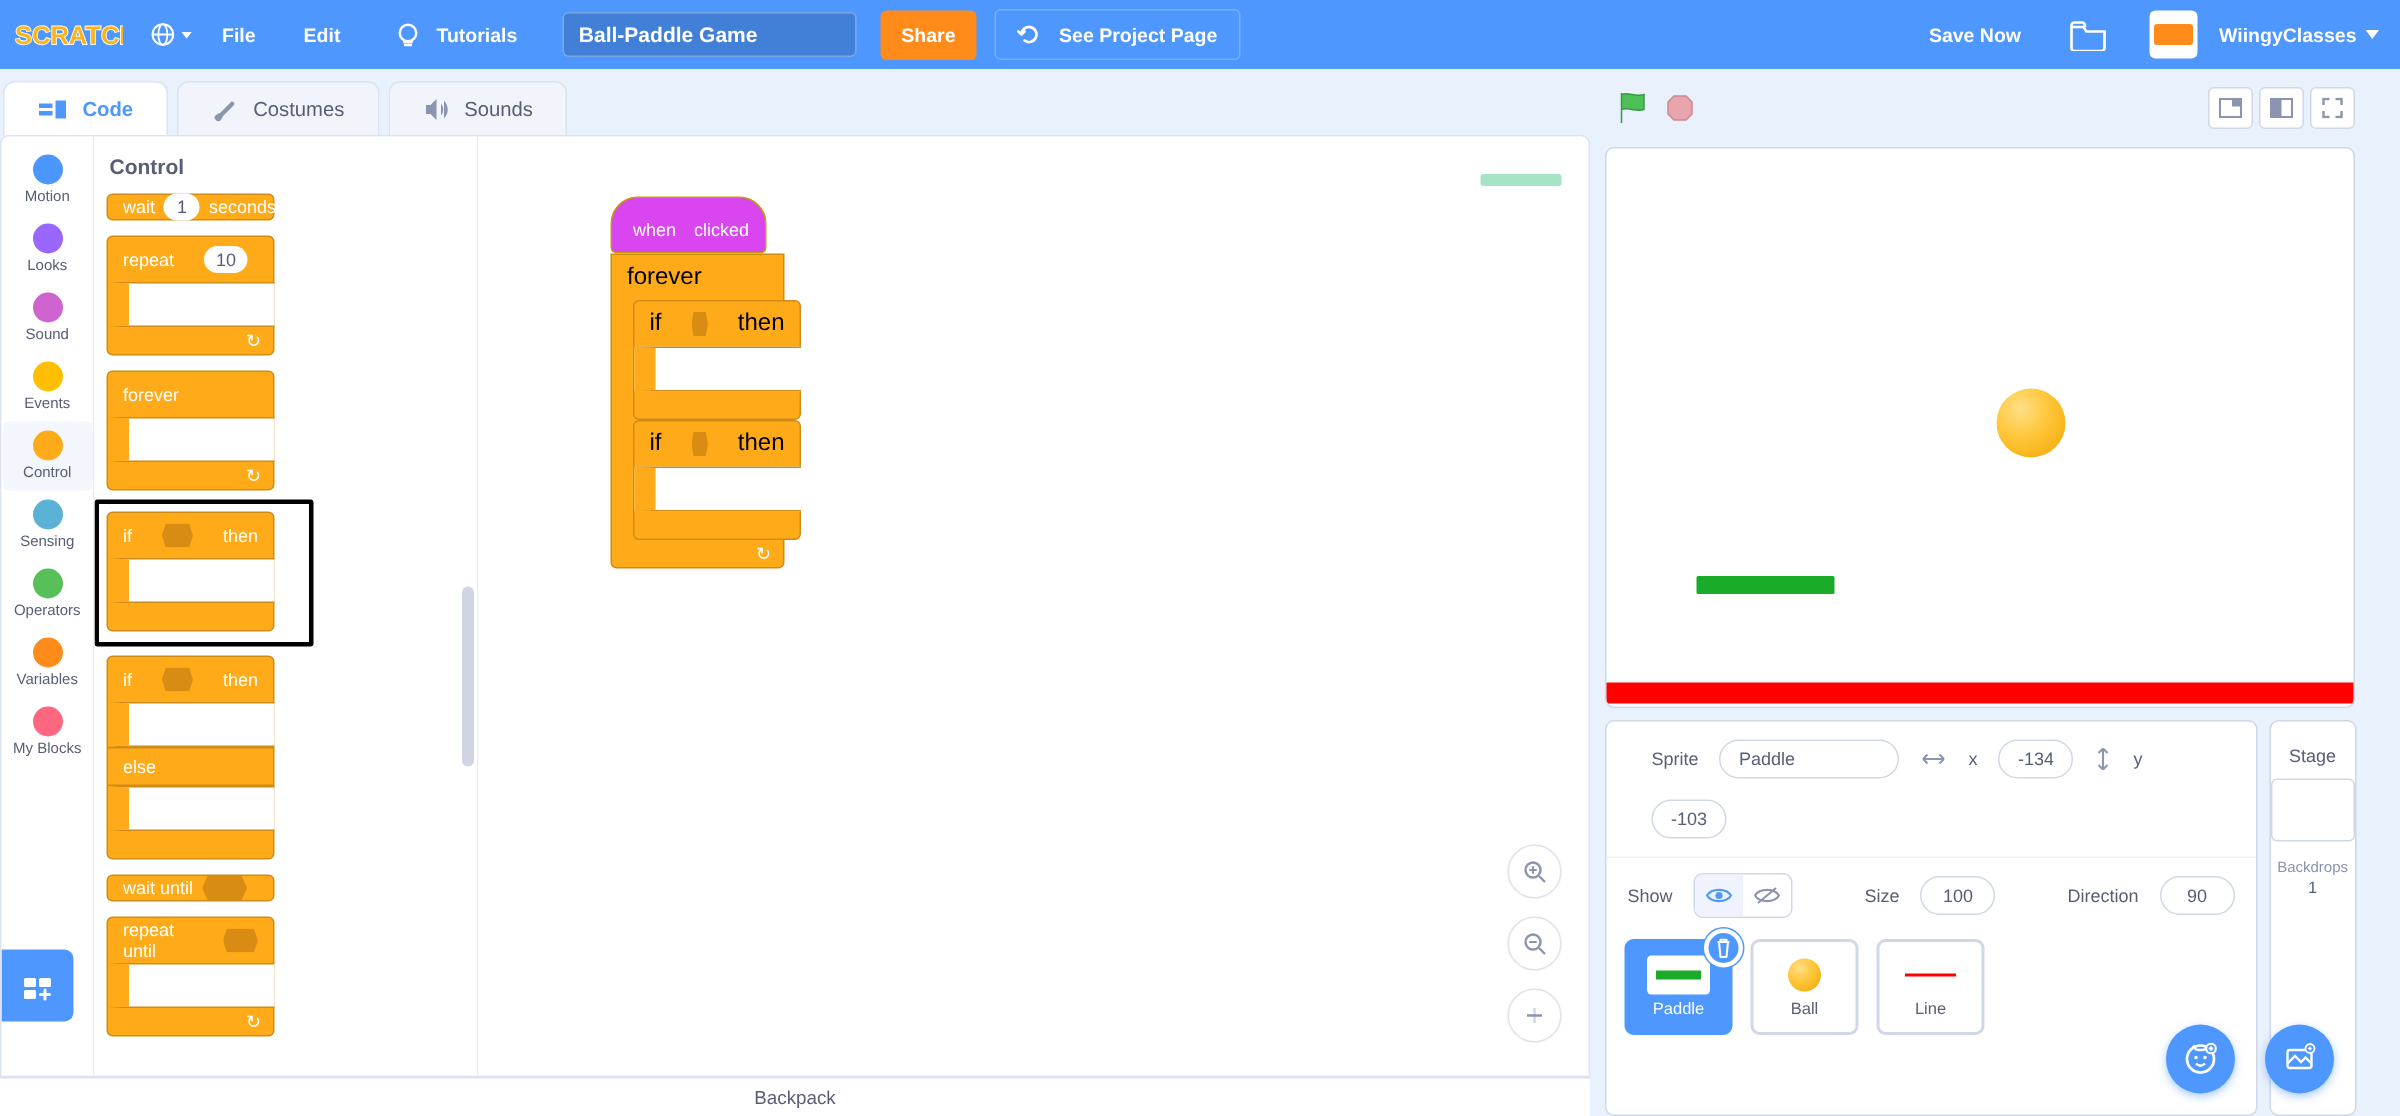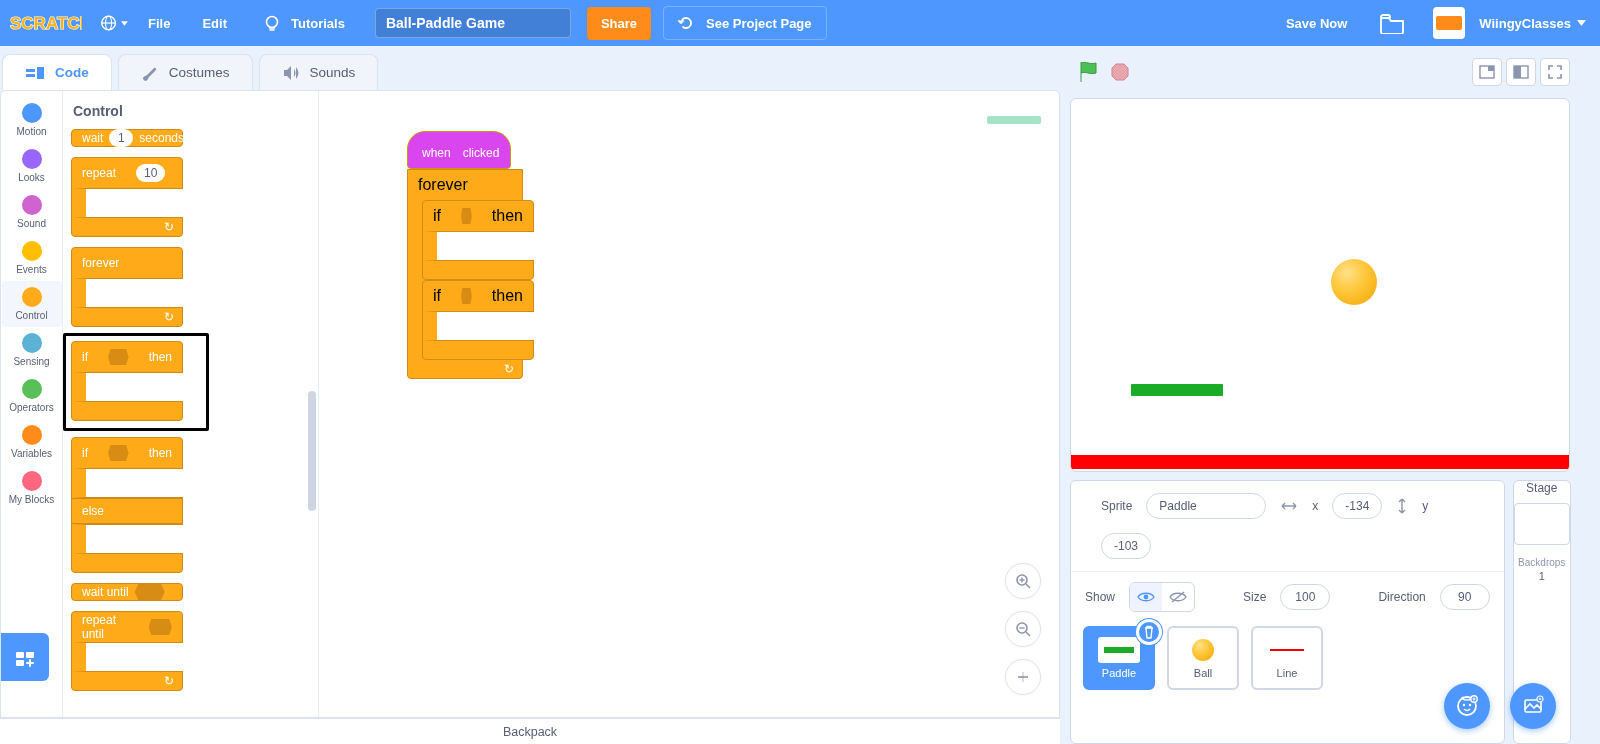--- a/index.html
+++ b/index.html
@@ -83,21 +83,21 @@
 .size-controls { display:flex; gap:4px; }
 .size-btn { width:30px; height:28px; border:1px solid #d0d7e6; border-radius:4px; background:#fff; display:flex; align-items:center; justify-content:center; cursor:pointer; }
 
 .stage-wrap { background:#fff; border:1px solid #d0d7e6; border-radius:6px; height: 374px; position:relative; overflow:hidden; }
 .stage-ball { position:absolute; width:46px; height:46px; border-radius:50%; background: radial-gradient(circle at 35% 30%, #ffe08a 0%, #ffc83d 40%, #f1a500 100%); left: 260px; top: 160px; }
 .stage-paddle { position:absolute; width:92px; height:12px; background:#1aab29; left:60px; top:285px; border-radius:1px; }
 .stage-line { position:absolute; left:-2px; right:-2px; bottom:2px; height:14px; background:#ff0000; }
 
 .bottom-panels { display:flex; gap:8px; flex:1; }
 .sprite-panel { flex:1; background:#fff; border:1px solid #d0d7e6; border-radius:6px; display:flex; flex-direction:column; position:relative; }
-.stage-panel { width:76px; background:#fff; border:1px solid #d0d7e6; border-radius:6px; display:flex; flex-direction:column; align-items:center; padding-top:0; position:relative; }
+.stage-panel { width:76px; background:#fff; border:1px solid #d0d7e6; border-radius:6px; display:flex; flex-direction:column; align-items:center; padding-top:16px; position:relative; }
 
 .sprite-info { display:flex; align-items:center; padding: 12px 30px; gap: 14px; font-size:12px; color:#575e75; border-bottom: 1px solid #eef1f8; flex-wrap: wrap; }
 .sprite-info .lbl { color:#575e75; font-size:12px; }
 .pill-input { border:1px solid #d0d7e6; border-radius: 16px; padding: 5px 12px; font-size:12px; color:#575e75; background:#fff; text-align:center; }
 .pill-name { width: 120px; text-align:left; }
 .pill-sm { width: 50px; }
 .show-group { display:flex; border:1px solid #d0d7e6; border-radius:6px; overflow:hidden; }
 .show-group .seg { width:32px; height:28px; display:flex; align-items:center; justify-content:center; cursor:pointer; }
 .show-group .seg.active { background:#eef3ff; }
 

